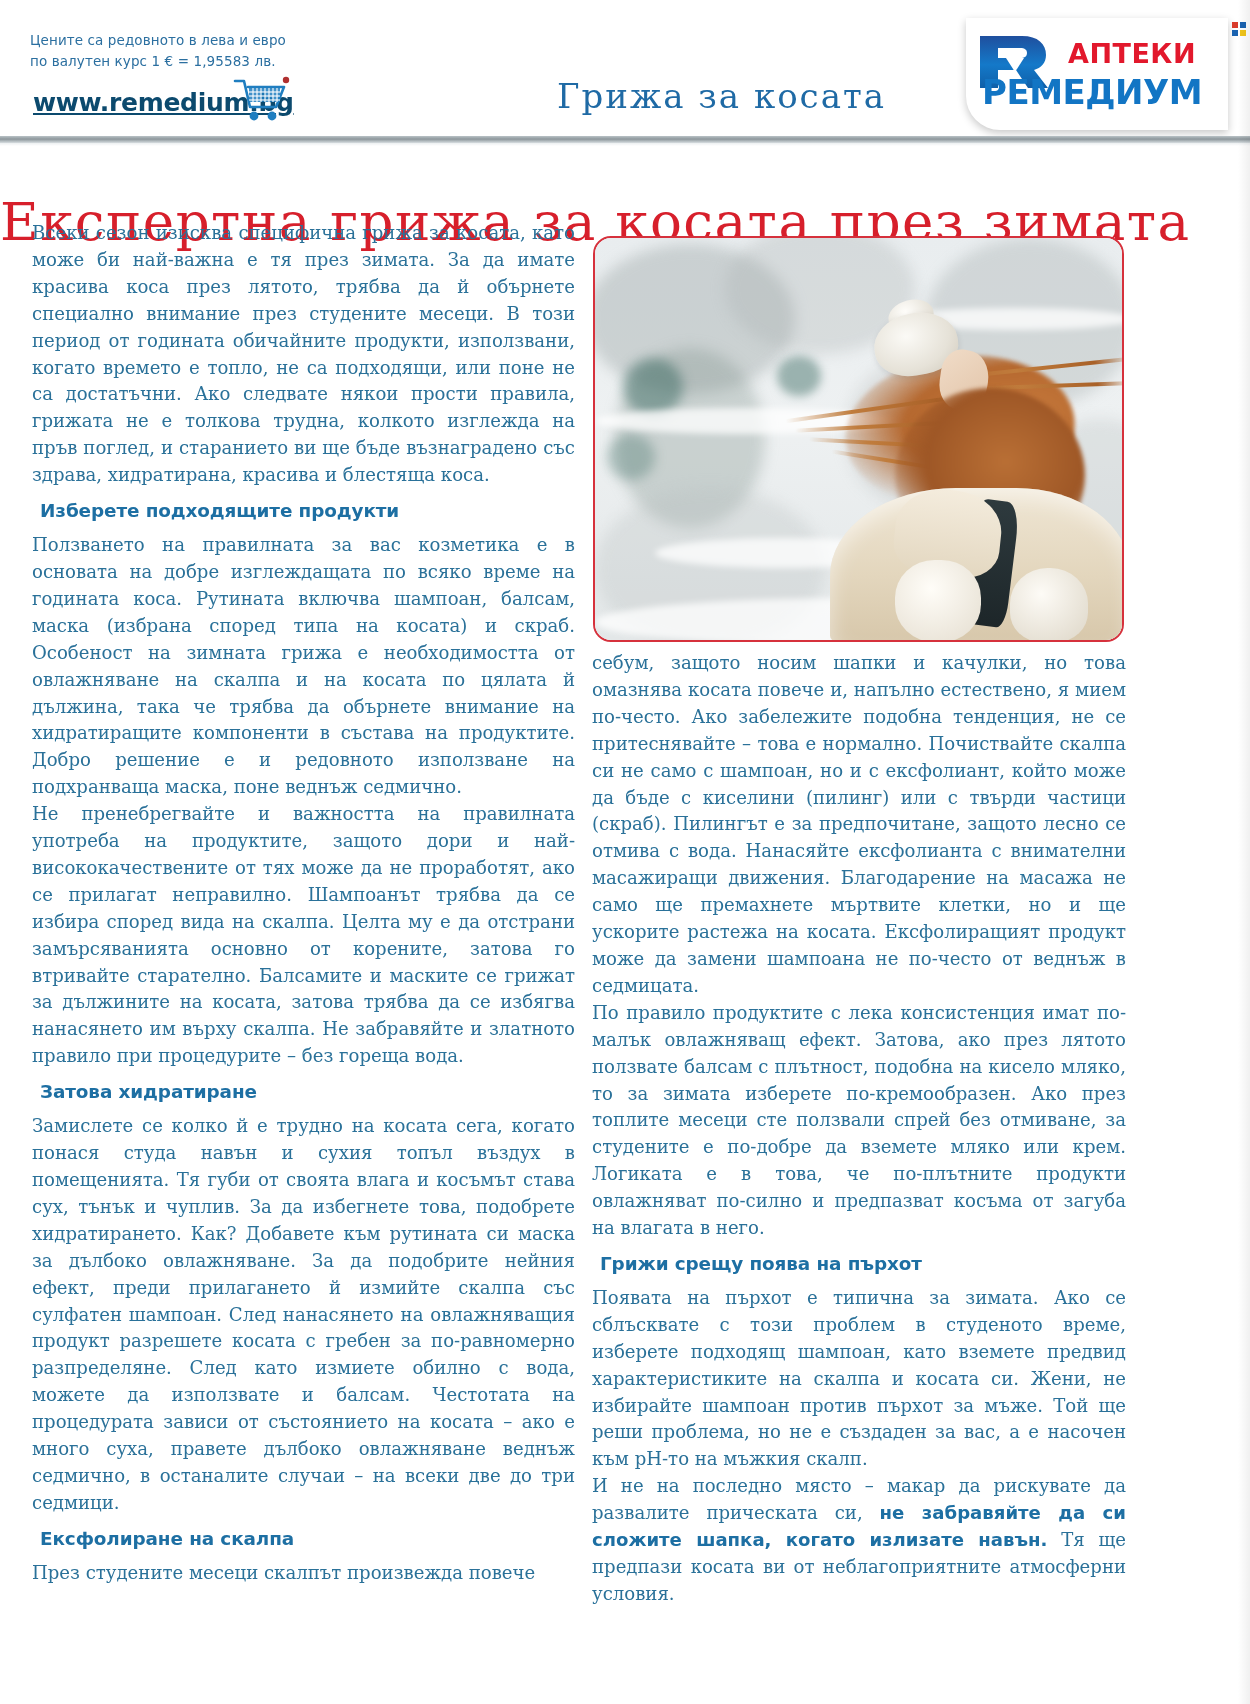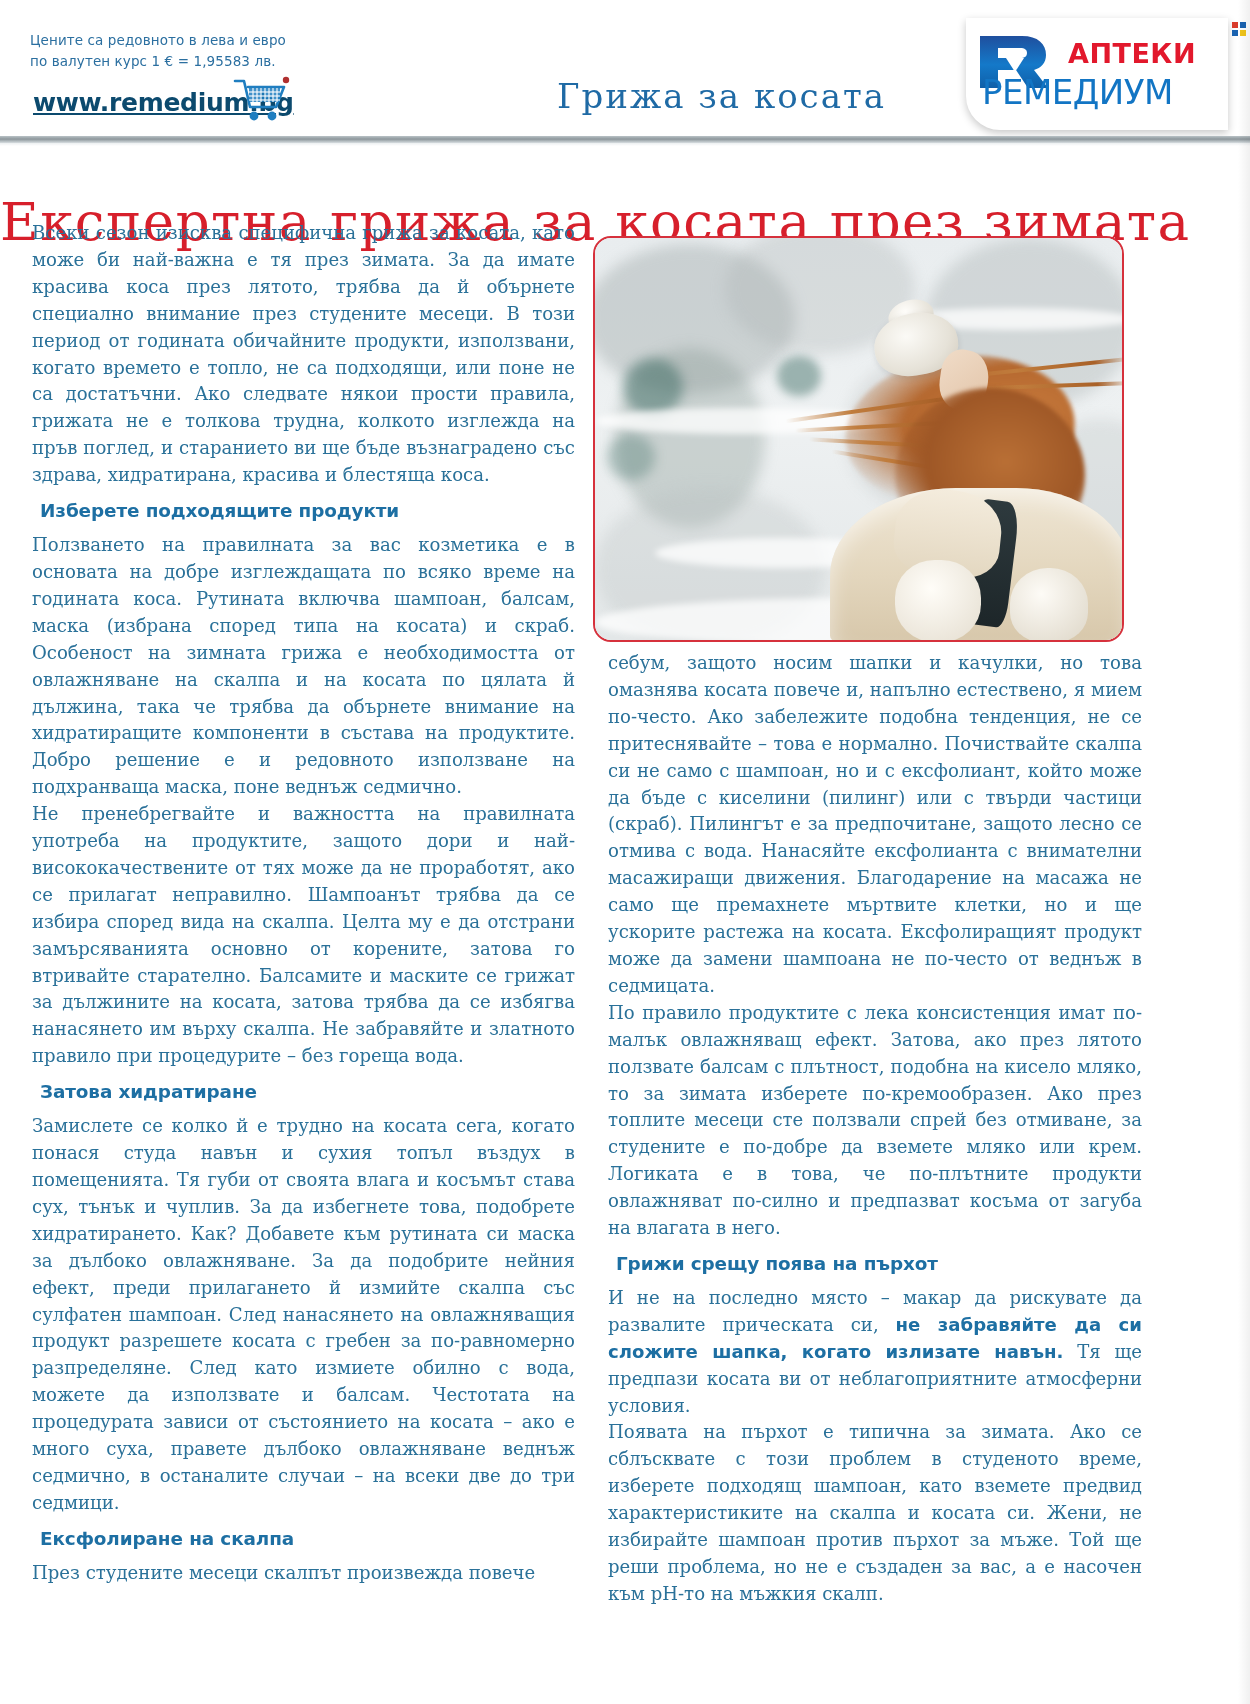--- a/index.html
+++ b/index.html
@@ -67,21 +67,21 @@
   .logo-r{
     position:absolute;left:0;top:0;width:78px;height:56px;
   }
   .logo-apteki{
     position:absolute;left:92px;top:4px;
     color:#e2182c;font-weight:bold;font-size:27px;letter-spacing:.5px;
     font-family:"DejaVu Sans", sans-serif;
   }
   .logo-remedium{
     position:absolute;left:6px;top:38px;
-    color:#1275c4;font-weight:normal;font-size:34px;letter-spacing:-.5px;
+    color:#1275c4;font-weight:bold;font-size:34px;letter-spacing:-.5px;
     font-family:"DejaVu Sans", sans-serif;
   }
   .logo-dots{
     position:absolute;right:4px;top:22px;width:14px;height:14px;
   }
 
   
   .article-title{
     position:absolute;left:0;top:155px;width:1250px;
     color:#d71f2b;
@@ -96,21 +96,21 @@
   .col{
     position:absolute;
     color:#2a7199;
     font-family:"DejaVu Serif", serif;
     font-size:18.1px;
     line-height:26.9px;
     text-align:justify;
     text-justify:inter-word;
   }
   .col-left{ left:32px; top:220px; width:543px; }
-  .col-right{ left:608px; top:650px; width:534px; }
+  .col-right{ left:592px; top:650px; width:534px; }
 
   .col p{ margin:0; }
   .col h3{
     margin:8px;
     font-family:"DejaVu Sans", sans-serif;
     font-weight:bold;
     font-size:18.4px;
     line-height:27px;
     color:#1d6fa3;
     letter-spacing:-.1px;
@@ -345,17 +345,17 @@
   <h3>Затова хидратиране</h3>
   <p>Замислете се колко й е трудно на косата сега, когато понася студа навън и сухия топъл въздух в помещенията. Тя губи от своята влага и косъмът става сух, тънък и чуплив. За да избегнете това, подобрете хидратирането. Как? Добавете към рутината си маска за дълбоко овлажняване. За да подобрите нейния ефект, преди прилагането й измийте скалпа със сулфатен шампоан. След нанасянето на овлажняващия продукт разрешете косата с гребен за по-равномерно разпределяне. След като измиете обилно с вода, можете да използвате и балсам. Честотата на процедурата зависи от състоянието на косата – ако е много суха, правете дълбоко овлажняване веднъж седмично, в останалите случаи – на всеки две до три седмици.</p>
   <h3>Ексфолиране на скалпа</h3>
   <p>През студените месеци скалпът произвежда повече</p>
 </div>
 
 <div class="col col-right">
   <p>себум, защото носим шапки и качулки, но това омазнява косата повече и, напълно естествено, я мием по-често. Ако забележите подобна тенденция, не се притеснявайте – това е нормално. Почиствайте скалпа си не само с шампоан, но и с ексфолиант, който може да бъде с киселини (пилинг) или с твърди частици (скраб). Пилингът е за предпочитане, защото лесно се отмива с вода. Нанасяйте ексфолианта с внимателни масажиращи движения. Благодарение на масажа не само ще премахнете мъртвите клетки, но и ще ускорите растежа на косата. Ексфолиращият продукт може да замени шампоана не по-често от веднъж в седмицата.</p>
   <p>По правило продуктите с лека консистенция имат по-малък овлажняващ ефект. Затова, ако през лятото ползвате балсам с плътност, подобна на кисело мляко, то за зимата изберете по-кремообразен. Ако през топлите месеци сте ползвали спрей без отмиване, за студените е по-добре да вземете мляко или крем. Логиката е в това, че по-плътните продукти овлажняват по-силно и предпазват косъма от загуба на влагата в него.</p>
   <h3>Грижи срещу поява на пърхот</h3>
+  <p>Появата на пърхот е типична за зимата. Ако се сблъсквате с този проблем в студеното време, изберете подходящ шампоан, като вземете предвид характеристиките на скалпа и косата си. Жени, не избирайте шампоан против пърхот за мъже. Той ще реши проблема, но не е създаден за вас, а е насочен към рН-то на мъжкия скалп.</p>
   <p><span>И не на последно място – макар да рискувате да развалите прическата си, </span><span class="bold-inline">не забравяйте да си сложите шапка, когато излизате навън.</span><span> Тя ще предпази косата ви от неблагоприятните атмосферни условия.</span></p>
-  <p>Появата на пърхот е типична за зимата. Ако се сблъсквате с този проблем в студеното време, изберете подходящ шампоан, като вземете предвид характеристиките на скалпа и косата си. Жени, не избирайте шампоан против пърхот за мъже. Той ще реши проблема, но не е създаден за вас, а е насочен към рН-то на мъжкия скалп.</p>
 </div>
 
 <div class="page-right-edge"></div>
 
 </body></html>

